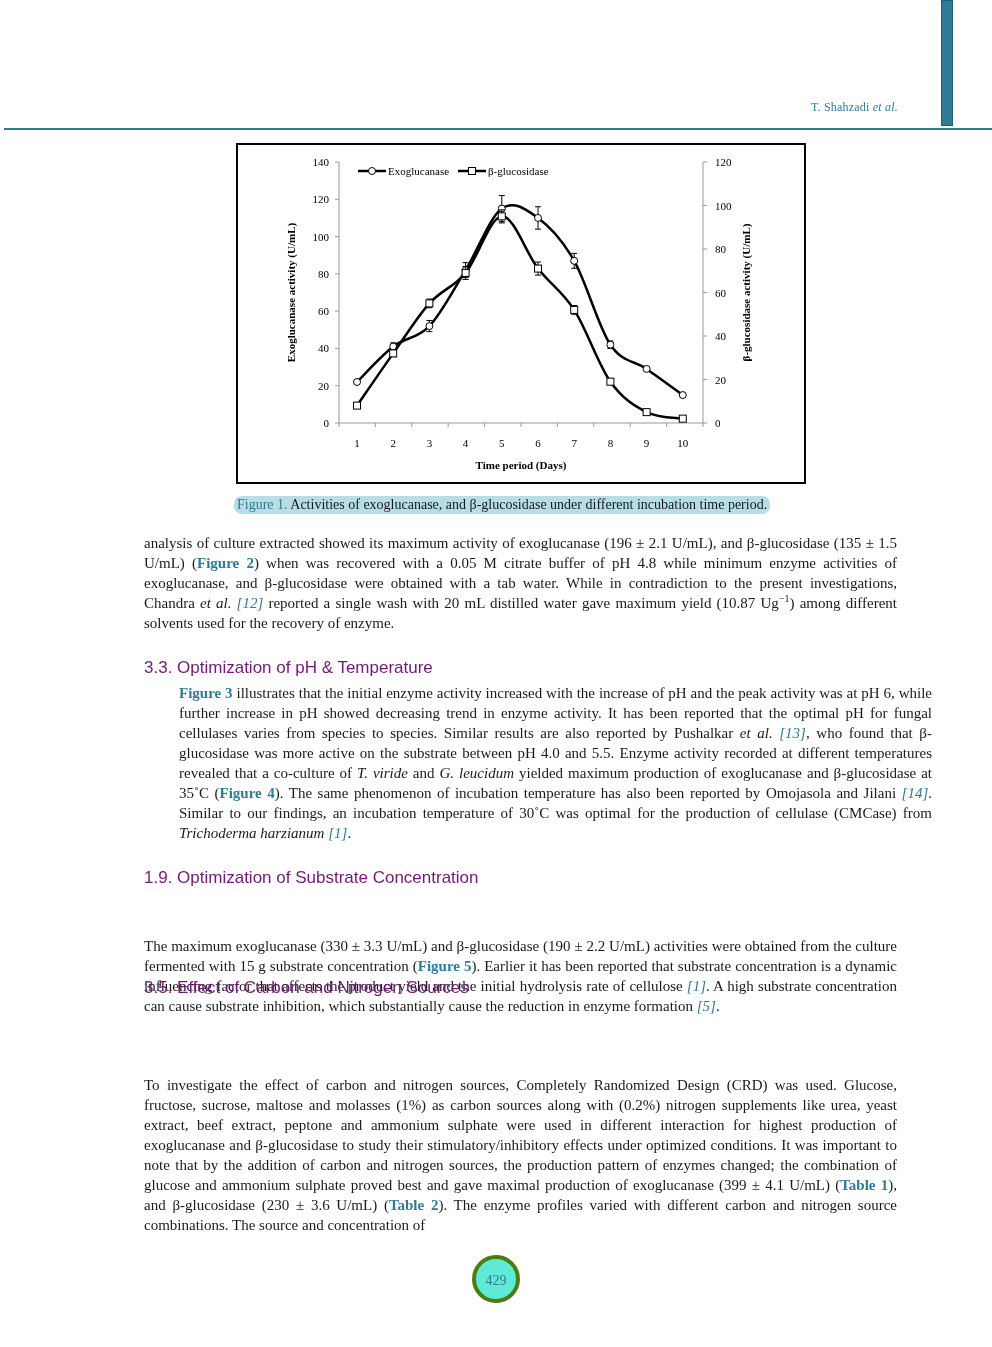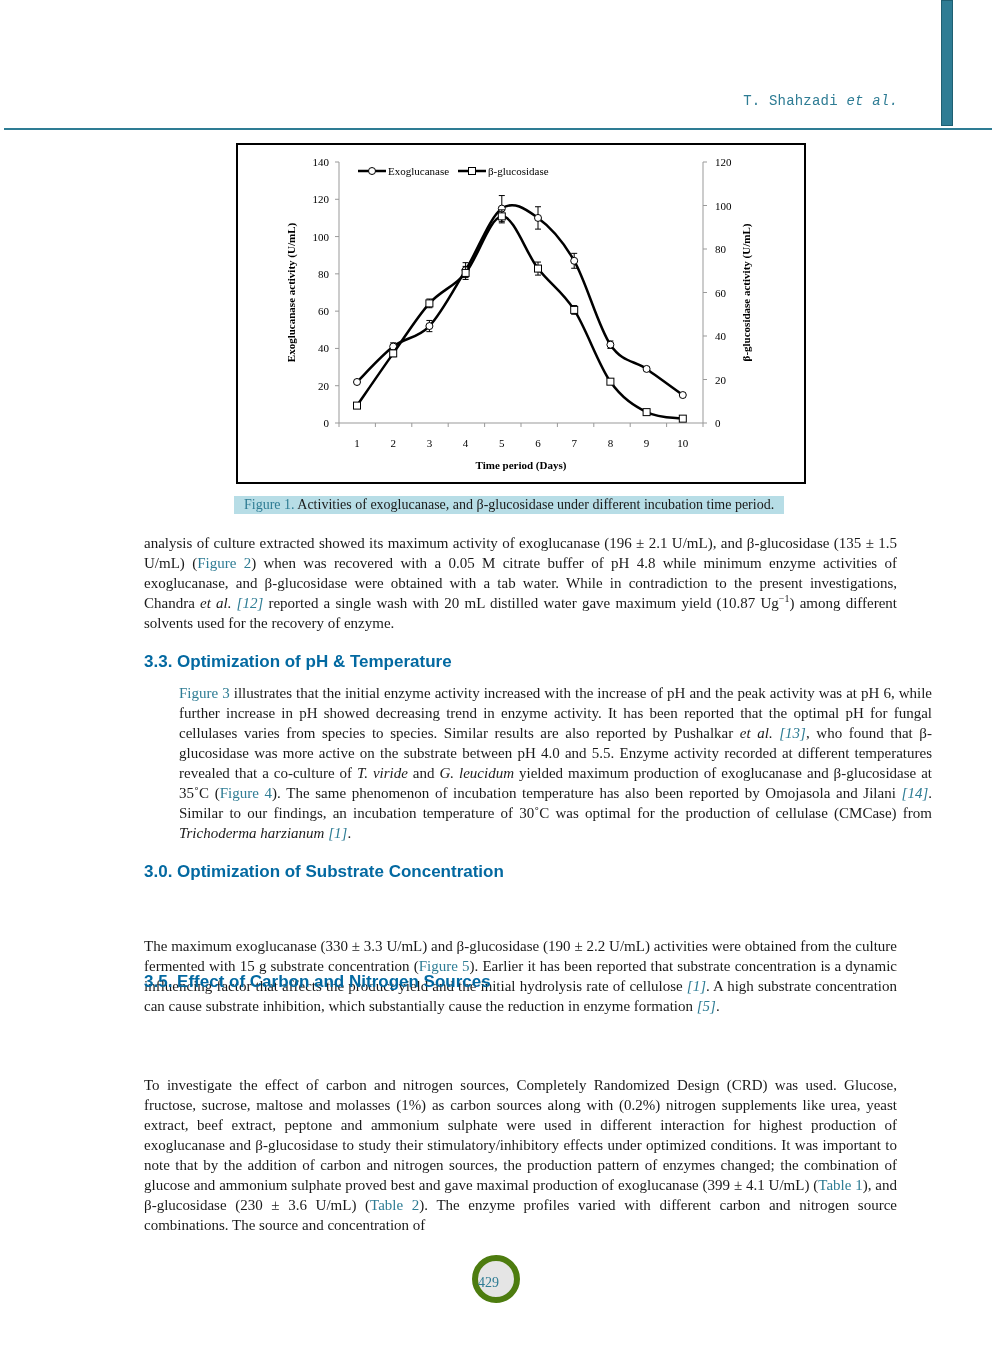--- a/index.html
+++ b/index.html
@@ -1,30 +1,30 @@
 <!DOCTYPE html>
 <html><head>
 <meta charset="utf-8">
 <style>
   html, body { margin: 0; padding: 0; background: #ffffff; }
   body { width: 992px; height: 1347px; position: relative; overflow: hidden;
          font-family: "Liberation Serif", serif; color: #1a1a1a; }
   .side-bar { position: absolute; left: 941px; top: 0; width: 12px; height: 126px; background: #2e7c94; border: 1px solid #1f5f72; box-sizing: border-box; }
-  .running-head { position: absolute; right: 94px; top: 93px; font-family: Liberation Mono, monospace; font-size: 14px; color: #2e7c94; letter-spacing: 0.2px; }
+  .running-head { position: absolute; right: 94px; top: 100px; font-family: Liberation Serif, serif; font-size: 12px; color: #2e7c94; letter-spacing: 0.2px; }
   .running-head i { font-style: italic; }
   .head-rule { position: absolute; left: 4px; right: 0; top: 128px; height: 2px; background: #2e7c94; }
   .figure-box { position: absolute; left: 236px; top: 143px; width: 570px; height: 341px; border: 2px solid #000; box-sizing: border-box; background: #fff; }
   .figure-box svg { position: absolute; left: 0; top: 0; }
-  .caption { position: absolute; left: 234px; top: 496px; font-size: 14px; background: #b7dde6; padding: 1px 10px; white-space: nowrap; }
+  .caption { position: absolute; left: 234px; top: 496px; font-size: 14px; background: #b7dde6; padding: 1px 3px; white-space: nowrap; border-radius: 8px; }
   .caption .lbl { color: #2e7c94; }
   .text-block { position: absolute; left: 144px; width: 753px; font-size: 15px; line-height: 20px; text-align: justify; }
-  .section-heading { position: absolute; left: 144px; font-family: "Liberation Sans", sans-serif; font-size: 17px; font-weight: bold; color: #0369a1; }
+  .section-heading { position: absolute; left: 144px; font-family: "Liberation Sans", sans-serif; font-size: 17px; font-weight: normal; color: #701a75; margin-top: 6px; }
   .ref { color: #2e7c94; font-style: italic; }
-  .fig-ref { color: #2e7c94; font-weight: normal; }
-  .page-num { position: absolute; left: 472px; top: 1255px; width: 48px; height: 48px; border-radius: 50%; background: #e5e5e5; border: 6px solid #4d7c0f; box-sizing: border-box; line-height: 44px; font-size: 14px; color: #2e7c94; }
+  .fig-ref { color: #2e7c94; font-weight: bold; }
+  .page-num { position: absolute; left: 472px; top: 1255px; width: 48px; height: 48px; border-radius: 50%; background: #5eead4; border: 4px solid #4d7c0f; box-sizing: border-box; text-align: center; line-height: 44px; font-size: 14px; color: #2e7c94; }
   p { margin: 0; }
 </style>
 </head>
 <body>
 
 <div class="side-bar"></div>
 <div class="running-head"><span>T. Shahzadi</span> <i>et al.</i></div>
 <div class="head-rule"></div>
 
 <div class="figure-box">
@@ -181,21 +181,21 @@
 
 <div class="text-block" style="top:533px;">
   <p><span>analysis of culture extracted showed its maximum activity of exoglucanase (196 ± 2.1 U/mL), and β-glucosidase (135 ± 1.5 U/mL) (</span><a class="fig-ref">Figure 2</a><span>) when was recovered with a 0.05 M citrate buffer of pH 4.8 while minimum enzyme activities of exoglucanase, and β-glucosidase were obtained with a tab water. While in contradiction to the present investigations, Chandra </span><i>et al.</i><span> </span><a class="ref">[12]</a><span> reported a single wash with 20 mL distilled water gave maximum yield (10.87 Ug</span><sup style="font-size:10px;line-height:0;">−1</sup><span>) among different solvents used for the recovery of enzyme.</span></p>
 </div>
 
 <div class="section-heading" style="top:652px;">3.3. Optimization of pH &amp; Temperature</div>
 <div class="text-block" style="top:683px;margin-left:35px;">
   <p><a class="fig-ref">Figure 3</a><span> illustrates that the initial enzyme activity increased with the increase of pH and the peak activity was at pH 6, while further increase in pH showed decreasing trend in enzyme activity. It has been reported that the optimal pH for fungal cellulases varies from species to species. Similar results are also reported by Pushalkar </span><i>et al.</i><span> </span><a class="ref">[13]</a><span>, who found that β-glucosidase was more active on the substrate between pH 4.0 and 5.5. Enzyme activity recorded at different temperatures revealed that a co-culture of </span><i>T. viride</i><span> and </span><i>G. leucidum</i><span> yielded maximum production of exoglucanase and β-glucosidase at 35˚C (</span><a class="fig-ref">Figure 4</a><span>). The same phenomenon of incubation temperature has also been reported by Omojasola and Jilani </span><a class="ref">[14]</a><span>. Similar to our findings, an incubation temperature of 30˚C was optimal for the production of cellulase (CMCase) from </span><i>Trichoderma harzianum</i><span> </span><a class="ref">[1]</a><span>.</span></p>
 </div>
 
-<div class="section-heading" style="top:862px;">3.0. Optimization of Substrate Concentration</div>
+<div class="section-heading" style="top:862px;">1.9. Optimization of Substrate Concentration</div>
 <div class="text-block" style="top:936px;">
   <p><span>The maximum exoglucanase (330 ± 3.3 U/mL) and β-glucosidase (190 ± 2.2 U/mL) activities were obtained from the culture fermented with 15 g substrate concentration (</span><a class="fig-ref">Figure 5</a><span>). Earlier it has been reported that substrate concentration is a dynamic influencing factor that affects the product yield and the initial hydrolysis rate of cellulose </span><a class="ref">[1]</a><span>. A high substrate concentration can cause substrate inhibition, which substantially cause the reduction in enzyme formation </span><a class="ref">[5]</a><span>.</span></p>
 </div>
 
 <div class="section-heading" style="top:972px;">3.5. Effect of Carbon and Nitrogen Sources</div>
 <div class="text-block" style="top:1043px;margin-top:32px;">
   <p><span>To investigate the effect of carbon and nitrogen sources, Completely Randomized Design (CRD) was used. Glucose, fructose, sucrose, maltose and molasses (1%) as carbon sources along with (0.2%) nitrogen supplements like urea, yeast extract, beef extract, peptone and ammonium sulphate were used in different interaction for highest production of exoglucanase and β-glucosidase to study their stimulatory/inhibitory effects under optimized conditions. It was important to note that by the addition of carbon and nitrogen sources, the production pattern of enzymes changed; the combination of glucose and ammonium sulphate proved best and gave maximal production of exoglucanase (399 ± 4.1 U/mL) (</span><a class="fig-ref">Table 1</a><span>), and β-glucosidase (230 ± 3.6 U/mL) (</span><a class="fig-ref">Table 2</a><span>). The enzyme profiles varied with different carbon and nitrogen source combinations. The source and concentration of</span></p>
 </div>
 
 <div class="page-num">429</div>

